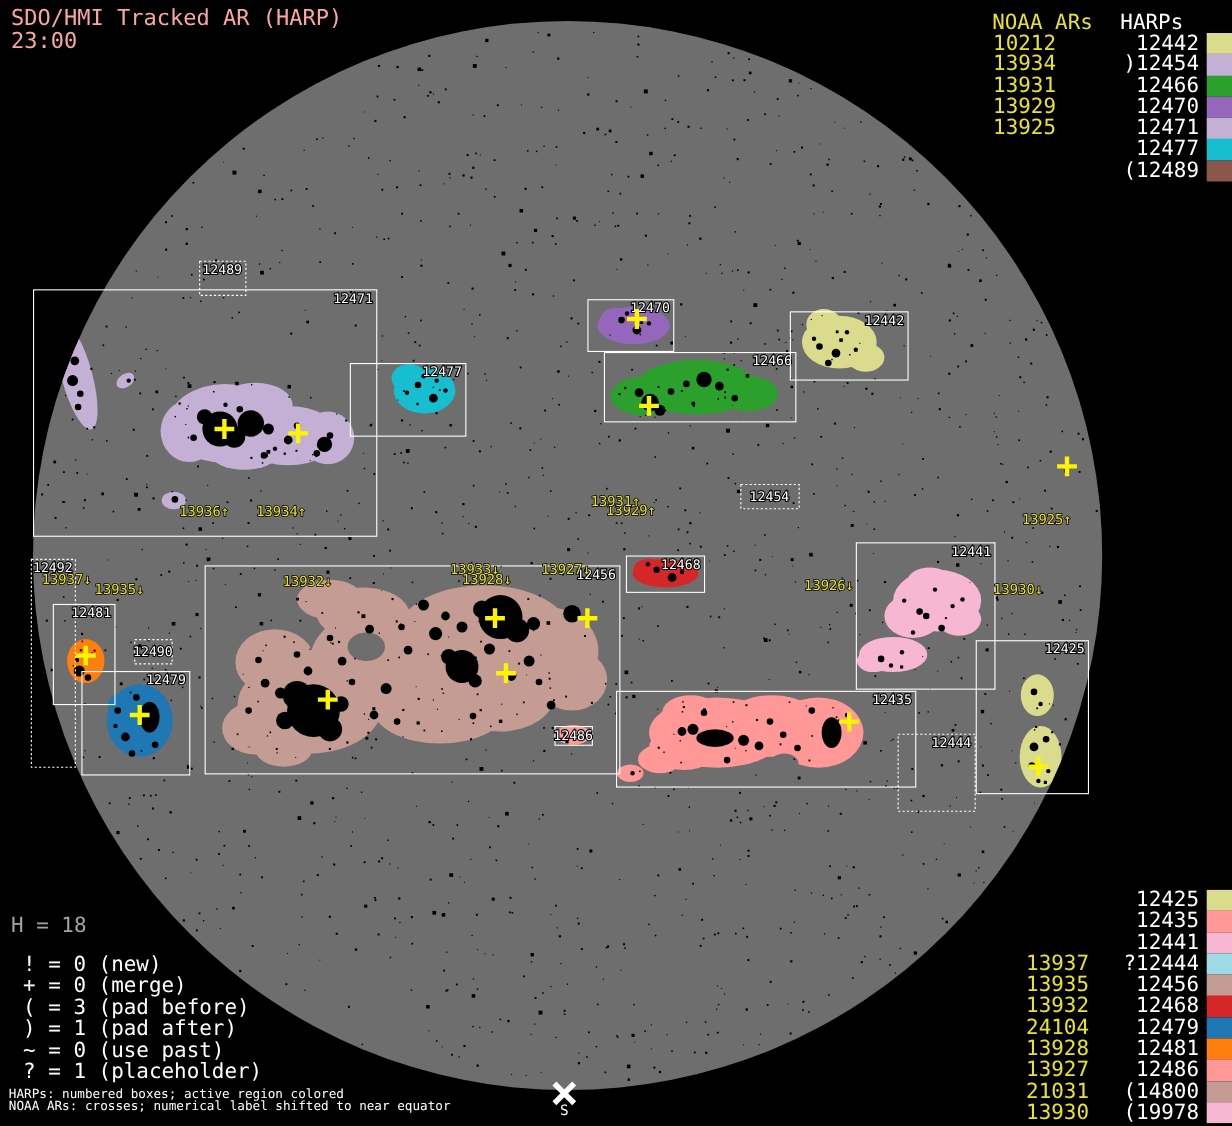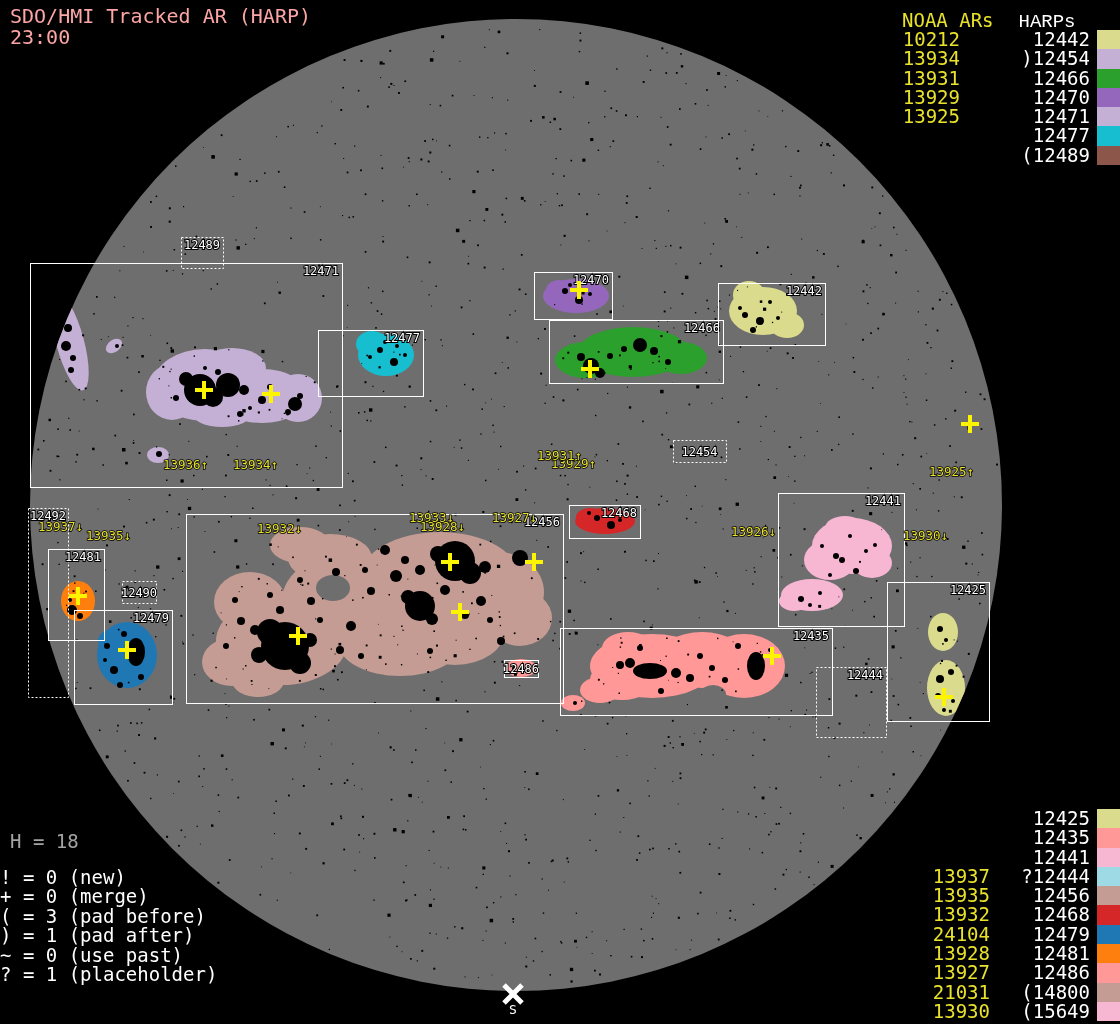--- a/index.html
+++ b/index.html
@@ -5,29 +5,29 @@
   html,body{margin:0;padding:0;background:#000;}
   body{width:1120px;height:1024px;overflow:hidden;}
   .stage{position:relative;width:1120px;height:1024px;background:#000;font-family:"DejaVu Sans Mono",monospace;}
   #disk{position:absolute;left:0;top:0;}
   .title-block{position:absolute;left:10px;top:6px;color:#fca5a5;font-size:20px;line-height:21px;white-space:pre;}
   .legend{position:absolute;left:890px;width:230px;font-size:19px;}
   .legend-top{top:11px;}
   .legend-bottom{top:809px;}
   .lg-head{height:19px;line-height:19px;margin-bottom:0;}
   .hd1{display:inline-block;margin-left:12px;color:#e8e22c;text-align:right;}
-  .hd2{display:inline-block;margin-left:25px;color:#fff;font-family:Liberation Mono, monospace;}
+  .hd2{display:inline-block;margin-left:25px;color:#fff;}
   .lg-row{display:flex;height:19.3px;line-height:19.5px;}
   .ct1{width:70px;text-align:right;color:#e8e22c;}
   .ct2{width:130px;text-align:right;color:#fff;}
   .cb1{width:100px;text-align:right;color:#e8e22c;}
   .cb2{width:100px;text-align:right;color:#fff;}
   .sw{width:23px;height:19.4px;margin-left:7px;display:inline-block;}
   .stats-h{position:absolute;left:10px;top:830px;font-size:19px;color:#a3a3a3;}
-  .stats-flags{position:absolute;left:0;top:868px;font-size:19px;line-height:19.4px;color:#fff;white-space:pre;}
+  .stats-flags{position:absolute;left:21px;top:868px;font-size:19px;line-height:19.4px;color:#fff;white-space:pre;}
   .footnotes{position:absolute;left:8px;top:989px;font-size:11.5px;line-height:11.4px;color:#fff;white-space:pre;}
 </style>
 </head>
 <body>
 
 <div class="stage">
   <svg id="disk" width="1120" height="1024" viewBox="0 0 1120 1024">
       <defs>
         <clipPath id="dclip">
           <circle cx="516" cy="505" r="486"></circle>
@@ -1868,23 +1868,24 @@
           <span class="cb2">12486</span>
           <span class="sw" style="background: rgb(255, 152, 150);"></span>
         </div>
         <div class="lg-row">
           <span class="cb1">21031</span>
           <span class="cb2">(14800</span>
           <span class="sw" style="background: rgb(196, 156, 148);"></span>
         </div>
         <div class="lg-row">
           <span class="cb1">13930</span>
-          <span class="cb2">(15649</span>
+          <span class="cb2">(19978</span>
           <span class="sw" style="background: rgb(247, 182, 210);"></span>
         </div>
       </div>
   </div>
 
   <div class="stats-h">H = 18</div>
 
   <div class="stats-flags"><div>! = 0 (new)</div><div>+ = 0 (merge)</div><div>( = 3 (pad before)</div><div>) = 1 (pad after)</div><div>~ = 0 (use past)</div><div>? = 1 (placeholder)</div></div>
 
+  <div class="footnotes"><div>HARPs: numbered boxes; active region colored</div><div>NOAA ARs: crosses; numerical label shifted to near equator</div></div>
 </div>
 
 </body></html>

